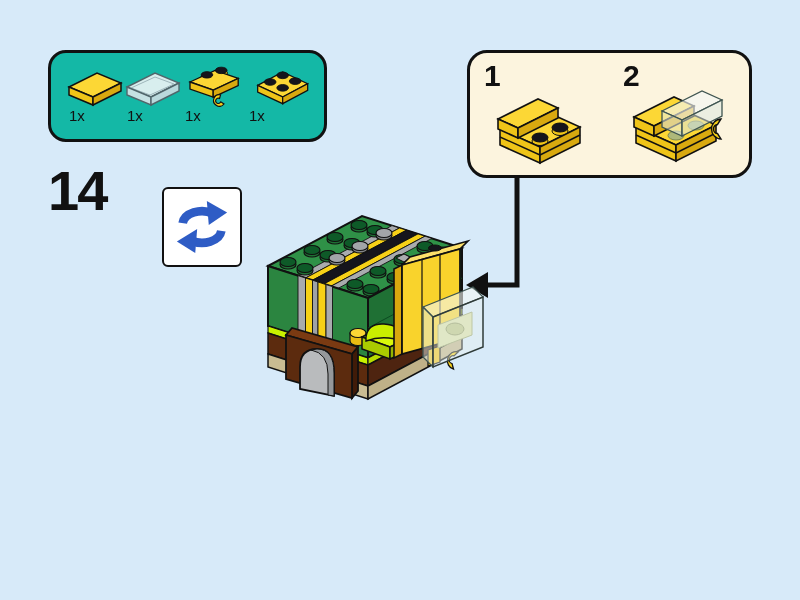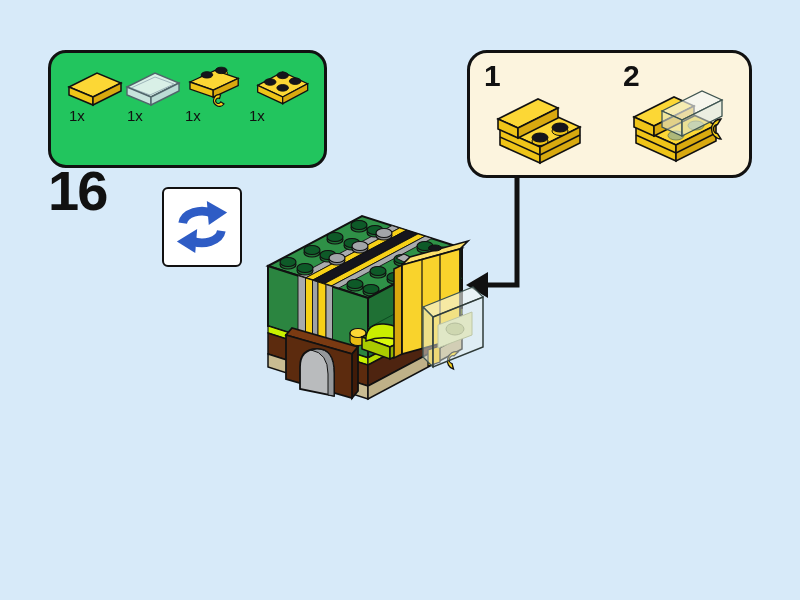--- a/index.html
+++ b/index.html
@@ -2,21 +2,21 @@
 <html><head>
 <meta charset="utf-8">
 <style>
   html,body{margin:0;padding:0;}
   #page{
     position:relative;width:800px;height:600px;overflow:hidden;
     background:#D7EAF9;
     font-family:"Liberation Sans",sans-serif;color:#111;
   }
   .panel{position:absolute;box-sizing:border-box;border:3px solid #111;}
-  #parts-box{left:48px;top:50px;width:279px;height:118px;border-radius:18px;background:#22c55e;}
+  #parts-box{left:48px;top:50px;width:279px;height:92px;border-radius:18px;background:#14b8a6;}
   .part-cell{position:absolute;display:flex;flex-direction:column;justify-content:flex-end;height:66px;top:4px;}
   .part-cell svg{display:block;}
   .qty{font-size:15px;line-height:15px;margin-top:1px;padding-left:6px;}
   #step-number{position:absolute;left:48px;top:158px;font-size:56px;font-weight:bold;letter-spacing:-2px;}
   #rotate-box{left:162px;top:187px;width:80px;height:80px;border-width:2.5px;border-radius:6px;background:#FFFFFF;
     display:flex;align-items:center;justify-content:center;}
   #callout-box{left:467px;top:50px;width:285px;height:128px;border-radius:20px;background:#FCF4DE;}
   .substep-num{position:absolute;font-size:30px;font-weight:bold;}
   #substep1-num{left:14px;top:6px;}
   #substep2-num{left:153px;top:6px;}
@@ -77,21 +77,21 @@
           <ellipse cx="55" cy="29" rx="7" ry="4" fill="#15151C"></ellipse>
           <ellipse cx="40" cy="37" rx="7" ry="4" fill="#15151C"></ellipse>
         </g>
         <polygon points="10,34 40,48 40,56 10,42" fill="#EFC418" stroke="#111" stroke-width="1.5"></polygon>
         <polygon points="40,48 70,32 70,40 40,56" fill="#D9A90F" stroke="#111" stroke-width="1.5"></polygon>
       </svg>
       <div class="qty">1x</div>
     </div>
   </div>
 
-  <div id="step-number">16</div>
+  <div id="step-number">14</div>
 
   <div id="rotate-box" class="panel">
     <svg width="58" height="58" viewBox="0 0 60 60">
       <path d="M10,26 A20,14 0 0 1 41,16" fill="none" stroke="#2E5CC5" stroke-width="9"></path>
       <polygon points="35,3 56,15 37,28" fill="#2E5CC5"></polygon>
       <path d="M50,34 A20,14 0 0 1 19,44" fill="none" stroke="#2E5CC5" stroke-width="9"></path>
       <polygon points="25,32 4,45 23,57" fill="#2E5CC5"></polygon>
     </svg>
   </div>
 

